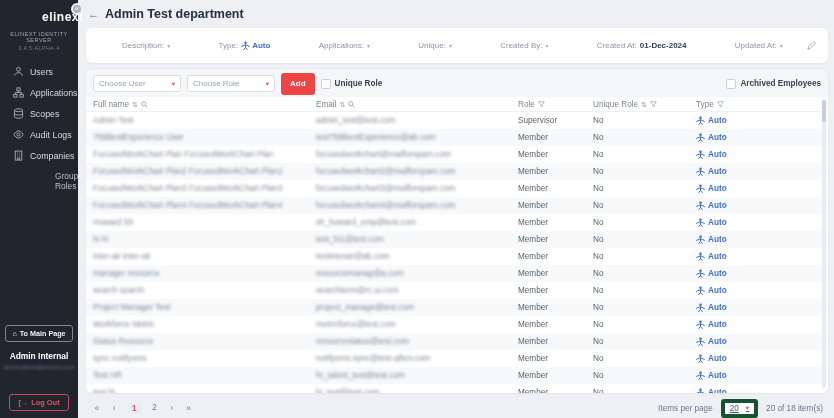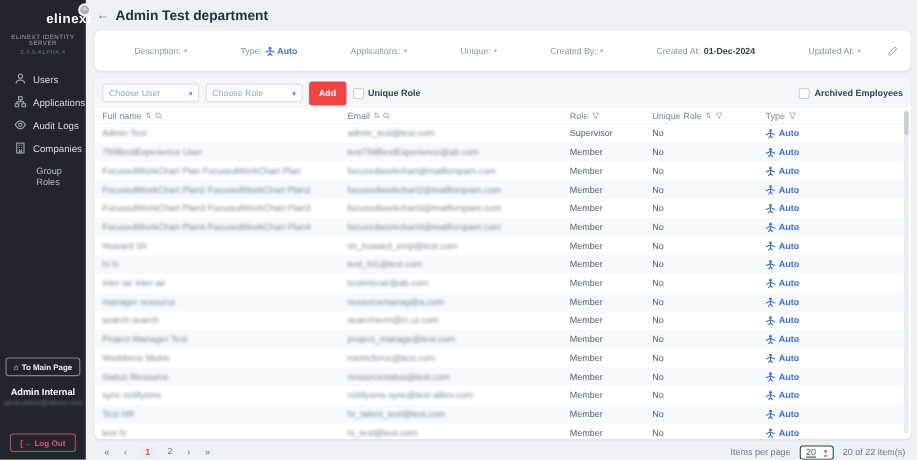--- a/index.html
+++ b/index.html
@@ -11,21 +11,21 @@
   .logo { display:flex; align-items:center; gap:4px; padding:10px 0 4px 10px; }
   .logo-mark { width:13px; height:14px; }
   .logo-text { font-size:12px; font-weight:bold; color:#fff; letter-spacing:.5px;margin-left:28px; }
   .org-line { text-align:center; font-size:5.6px; color:#9aa3b0; letter-spacing:.45px; margin-top:3px; }
   .ver-line { text-align:center; font-size:5.4px; color:#6f7985; letter-spacing:.4px; margin-top:2px; }
   .nav { margin-top:10px; }
   .nav-item { display:flex; align-items:center; gap:6px; padding:5px 6px 5px 10px; font-size:8.8px; color:#d6dbe2; cursor:pointer; border-left:3px solid transparent; }
   .nav-item .ic { width:11px; height:11px; flex:0 0 11px; color:#a6afbc; display:flex; }
   .nav-item.active { background:#151a21; border-left-color:#e25563; font-weight:bold; color:#fff; }
   .nav-item.active .ic { color:#e8ecf1; }
-  .nav-item.sub { padding-left:30px; color:#b7bfca; font-size:8.4px; }
+  .nav-item.sub { padding-left:30px; color:#b7bfca; font-size:8.4px;margin-left:22px; }
   .side-footer { position:absolute; bottom:7px; left:0; width:100%; text-align:center; }
   .main-page-btn { display:inline-flex; align-items:center; gap:3px; background:transparent; border:1px solid #7b8492; color:#f0f2f5; font-size:7.2px; font-weight:bold; border-radius:3px; padding:3px 6px; cursor:pointer; font-family:inherit; }
   .user-name { font-size:8.4px; font-weight:bold; color:#fff; margin-top:9px; }
   .user-email { font-size:6.2px; color:#8d97a5; margin-top:2px; }
   .logout-btn { display:inline-flex; align-items:center; gap:3px; background:transparent; border:1px solid #c8485a; color:#e25563; font-size:7.4px; font-weight:bold; border-radius:3px; padding:3px 8px; margin-top:6px; cursor:pointer; font-family:inherit; }
   .redacted { filter:blur(1.6px); opacity:.75; }
 
   .collapse-btn { position:absolute; left:71px; top:3px; width:12px; height:12px; border-radius:50%; background:#a9b1bc; border:2px solid #eef0f3; color:#fff; font-size:7px; line-height:8px; text-align:center; cursor:pointer; z-index:3; }
 
   
@@ -59,21 +59,21 @@
   .trow:nth-child(even) { background:#f7f9fb; }
   .cell-type { color:#3e6fd0; font-weight:bold; display:flex; align-items:center; gap:3px; cursor:pointer; }
   .vscroll { position:absolute; right:2px; top:30px; bottom:5px; width:4px; background:#e7ecf1; border-radius:2px; }
   .vscroll .thumb { position:absolute; top:0; left:0; width:4px; height:22px; background:#c4cfdb; border-radius:2px; }
 
   .pagination-row { display:flex; align-items:center; margin-top:6px; padding:0 5px 0 7px; font-size:8.2px; color:#6d7888; }
   .pager { display:flex; align-items:center; gap:9px; }
   .pg { cursor:pointer; min-width:8px; text-align:center; }
   .pg.active { background:#e9ecf0; border-radius:2px; padding:1px 5px; color:#e25563; font-weight:bold; }
   .pag-right { margin-left:auto; display:flex; align-items:center; gap:8px; }
-  .pp-select { border:1px solid #14532d; border-radius:3px; padding:1px 5px; display:flex; align-items:flex-start; gap:7px; background:#fff; cursor:pointer; color:#4a5462;text-decoration:underline; }
+  .pp-select { border:4px solid #14532d; border-radius:3px; padding:1px 5px; display:flex; align-items:flex-start; gap:7px; background:#fff; cursor:pointer; color:#4a5462;text-decoration:underline; }
   .pp-select .caret { color:#e25563; font-size:6.5px; }
 </style>
 </head>
 <body>
 
 <aside class="sidebar">
   <div class="logo">
     <svg class="logo-mark" viewBox="0 0 13 14">
       <polygon points="1,13 1,1 3.6,1 9.4,9 9.4,1 12,1 12,13 9.4,13 3.6,5 3.6,13" fill="#e8404d"></polygon>
     </svg>
@@ -98,20 +98,29 @@
             <rect x="0.8" y="8" width="3.6" height="3"></rect>
             <rect x="7.6" y="8" width="3.6" height="3"></rect>
             <path d="M6 4v2M2.6 8V6h6.8v2"></path>
           </svg>
         </span>
         <span>Applications</span>
       </div>
       <div class="nav-item">
         <span class="ic">
           <svg width="11" height="11" viewBox="0 0 12 12" fill="none" stroke="currentColor" stroke-width="1">
+            <ellipse cx="6" cy="2.4" rx="4.4" ry="1.6"></ellipse>
+            <path d="M1.6 2.4v7.2c0 .9 2 1.6 4.4 1.6s4.4-.7 4.4-1.6V2.4M1.6 6c0 .9 2 1.6 4.4 1.6S10.4 6.9 10.4 6"></path>
+          </svg>
+        </span>
+        <span>Scopes</span>
+      </div>
+      <div class="nav-item">
+        <span class="ic">
+          <svg width="11" height="11" viewBox="0 0 12 12" fill="none" stroke="currentColor" stroke-width="1">
             <path d="M1 6c1.4-2.6 3.1-3.9 5-3.9S9.6 3.4 11 6c-1.4 2.6-3.1 3.9-5 3.9S2.4 8.6 1 6Z"></path>
             <circle cx="6" cy="6" r="1.7"></circle>
           </svg>
         </span>
         <span>Audit Logs</span>
       </div>
       <div class="nav-item">
         <span class="ic">
           <svg width="11" height="11" viewBox="0 0 12 12" fill="none" stroke="currentColor" stroke-width="1">
             <rect x="2.4" y="1.2" width="7.2" height="9.8"></rect>
@@ -604,17 +613,17 @@
         </span>
       <span class="pg">›</span>
       <span class="pg">»</span>
     </div>
     <div class="pag-right">
       <span>Items per page</span>
       <span class="pp-select">
         <span>20</span>
         <span class="caret">▾</span>
       </span>
-      <span>20 of 22 item(s)</span>
+      <span>20 of 18 item(s)</span>
     </div>
   </div>
 
 </main>
 
 </body></html>

